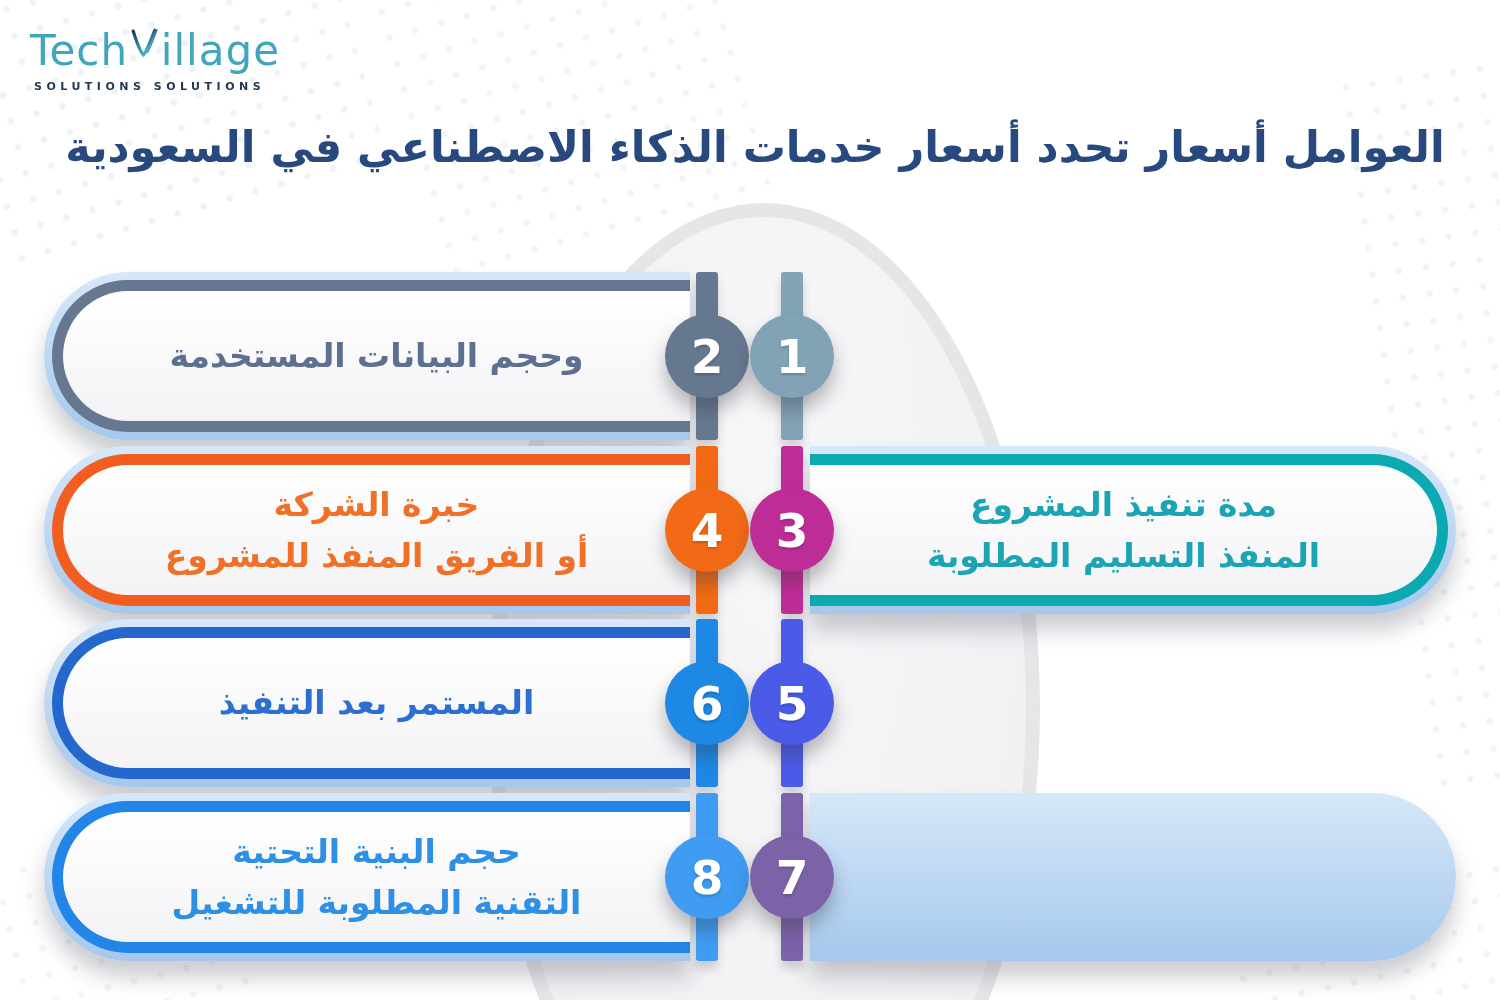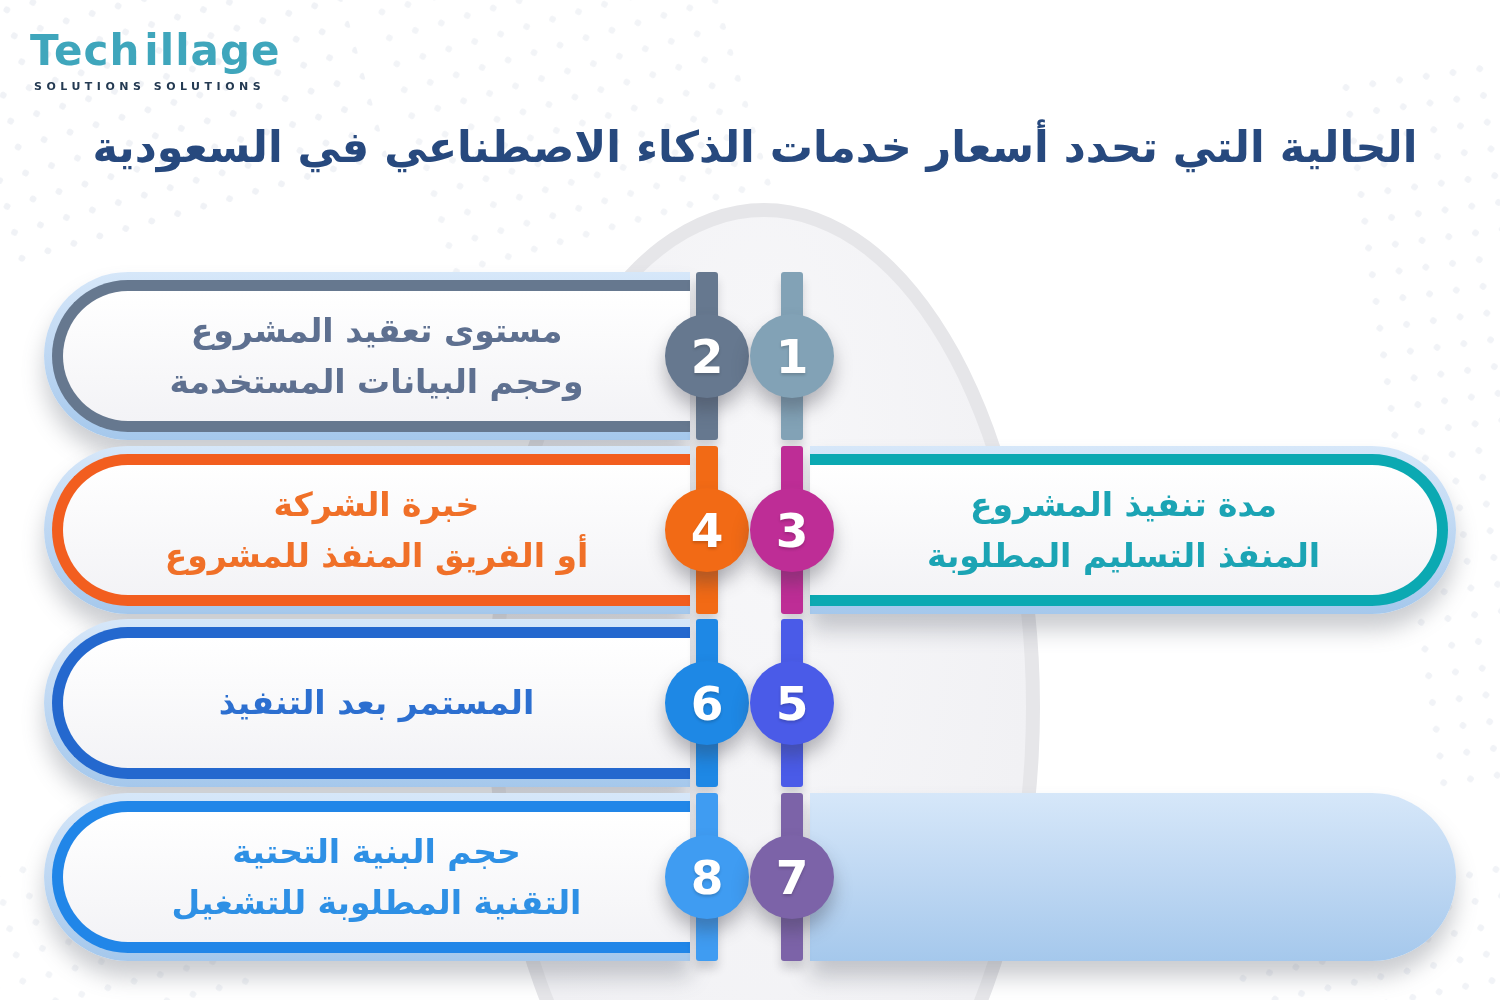--- a/index.html
+++ b/index.html
@@ -14,21 +14,21 @@
   .d3{left:1380px;top:60px;width:180px;height:720px;transform:rotate(-8deg);opacity:.5;}
   .d4{left:-50px;top:840px;width:300px;height:220px;transform:rotate(-14deg);opacity:.45;}
   .d5{left:1230px;top:880px;width:320px;height:170px;transform:rotate(-12deg);opacity:.5;}
   .bg-ellipse{position:absolute;left:488px;top:203px;width:524px;height:980px;
         border-radius:50%;border:14px solid #e6e6e9;
         background:radial-gradient(ellipse at 50% 28%,#f7f7f9 0%,#f1f1f4 75%);}
 
   
   .logo{position:absolute;left:30px;top:12px;width:250px;}
   .logo-word{display:flex;align-items:flex-end;color:#3fa6bc;font-size:42px;line-height:1;}
-  .logo-word .seg{letter-spacing:1px;font-weight:700;}
+  .logo-word .seg{letter-spacing:1px;font-weight:400;}
   .logo-v{margin:0 2px -2px 2px;}
   .logo-tagline{margin-top:8px;margin-left:4px;font-size:11px;font-weight:bold;
         letter-spacing:4.5px;color:#243a52;}
 
   
   .page-title{position:absolute;left:60px;top:122px;width:1390px;text-align:center;
         direction:rtl;font-size:43px;font-weight:bold;color:#27497e;}
 
   
   .r1{top:272px;} .r2{top:446px;} .r3{top:619px;} .r4{top:793px;}
@@ -89,27 +89,26 @@
           </linearGradient>
         </defs>
         <path d="M8 6 C18 38 27 60 34 66 C42 58 53 26 62 4" fill="none" stroke="url(#vg)" stroke-width="8" stroke-linecap="round"></path>
         <path d="M68 2 C60 24 52 48 44 60" fill="none" stroke="url(#vg)" stroke-width="3" stroke-linecap="round"></path>
       </svg>
       <span class="seg">illage</span>
     </div>
     <div class="logo-tagline">SOLUTIONS SOLUTIONS</div>
   </div>
 
-  <div class="page-title" style="color: rgb(39, 73, 126);">الحالية التي تحدد أسعار خدمات الذكاء الاصطناعي في السعودية</div>
+  <div class="page-title" style="color: rgb(39, 73, 126);">العوامل أسعار تحدد أسعار خدمات الذكاء الاصطناعي في السعودية</div>
 
   <div class="pill-unit side-left r1" style="--circle: #66788f; --border: #66788f; --text: #5e7090;">
     <div class="halo"></div>
     <div class="pill-body">
       <div class="pill-text">
-        <div class="line">مستوى  تعقيد المشروع</div>
         <div class="line">وحجم البيانات المستخدمة</div>
       </div>
     </div>
   </div>
   <div class="conn side-left r1" style="--circle: #66788f; --border: #66788f; --text: #5e7090;">
     <div class="conn-bar"></div>
     <div class="conn-circle">2</div>
   </div>
   <div class="conn side-right r1" style="--circle: #82a2b6; --border: #7e96ab; --text: #8a8e96;">
     <div class="conn-bar"></div>

